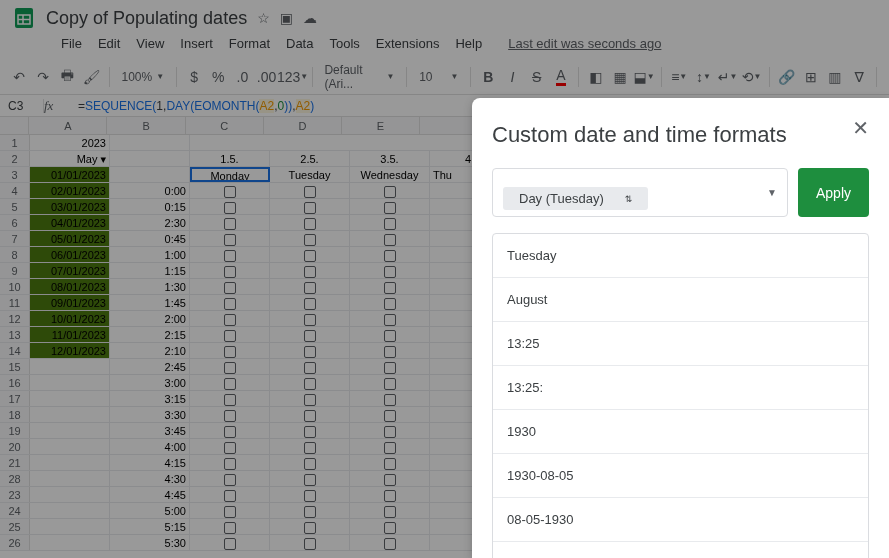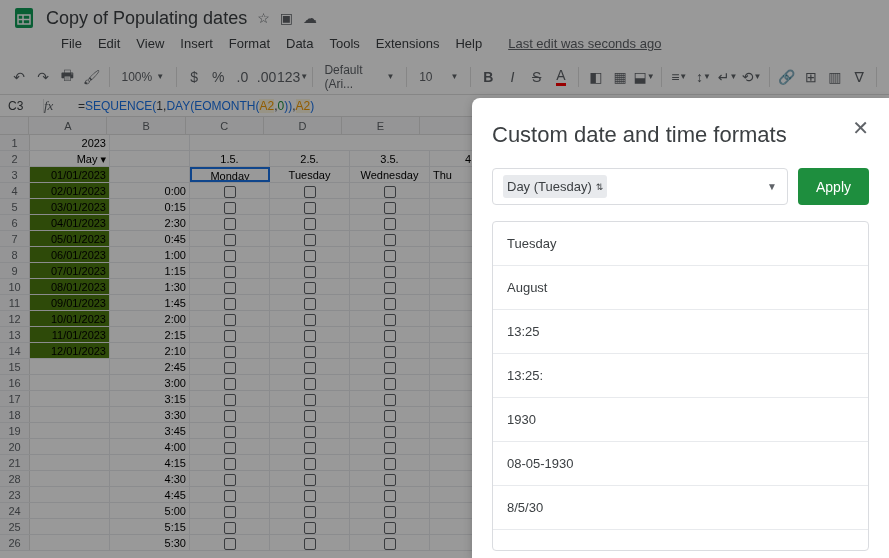--- a/index.html
+++ b/index.html
@@ -48,21 +48,21 @@
 .shaded { background: #4d7c0f; }
 .selected { border: 2px solid #1a73e8; line-height: 14px; }
 .checkbox { display: inline-block; width: 12px; height: 12px; border: 1.5px solid #5f6368; border-radius: 2px; vertical-align: middle; }
 
 
 .modal { position: absolute; top: 98px; left: 472px; right: 0; bottom: 0; background: #fff; border-radius: 8px 0 0 0; z-index: 100; padding: 24px 20px 0 20px; box-shadow: 0 2px 10px rgba(0,0,0,0.2); }
 .modal-title { font-size: 22px; color: #3c4043; font-weight: 400; margin-bottom: 20px; }
 .modal-close { position: absolute; top: 18px; right: 20px; font-size: 20px; color: #5f6368; cursor: pointer; }
 .modal-controls { display: flex; gap: 10px; margin-bottom: 16px; }
 .format-input { flex: 1; border: 1px solid #dadce0; border-radius: 4px; padding: 6px 10px; display: flex; align-items: center; justify-content: space-between; }
-.token { background: #e8eaed; border-radius: 3px; padding: 4px 4px; font-size: 13px; color: #3c4043; display: flex; align-items: center; gap: 4px; }
+.token { background: #e8eaed; border-radius: 3px; padding: 4px 16px; font-size: 13px; color: #3c4043; display: flex; align-items: center; gap: 21px; margin-top: 12px; }
 .token-dd { font-size: 9px; }
 .format-dd { color: #5f6368; font-size: 10px; }
 .apply-btn { background: #1e8e3e; color: #fff; border: none; border-radius: 4px; padding: 8px 18px; font-size: 14px; font-weight: 500; cursor: pointer; }
 .format-list { border: 1px solid #dadce0; border-radius: 4px; overflow-y: auto; height: 330px; }
 .format-item { padding: 14px 14px; font-size: 13px; color: #3c4043; border-bottom: 1px solid #e8eaed; }
 .format-list::-webkit-scrollbar { width: 8px; }
 .format-list::-webkit-scrollbar-thumb { background: #dadce0; border-radius: 4px; }
 </style>
 </head>
 <body>
@@ -392,16 +392,17 @@
       <span class="format-dd">▼</span>
     </div>
     <button class="apply-btn">Apply</button>
   </div>
   <div class="format-list" id="format-list">
       <div class="format-item">Tuesday</div>
       <div class="format-item">August</div>
       <div class="format-item">13:25</div>
       <div class="format-item">13:25:</div>
       <div class="format-item">1930</div>
+      <div class="format-item">1930-08-05</div>
       <div class="format-item">08-05-1930</div>
       <div class="format-item">8/5/30</div>
     </div>
 </div>
 
 </body></html>

